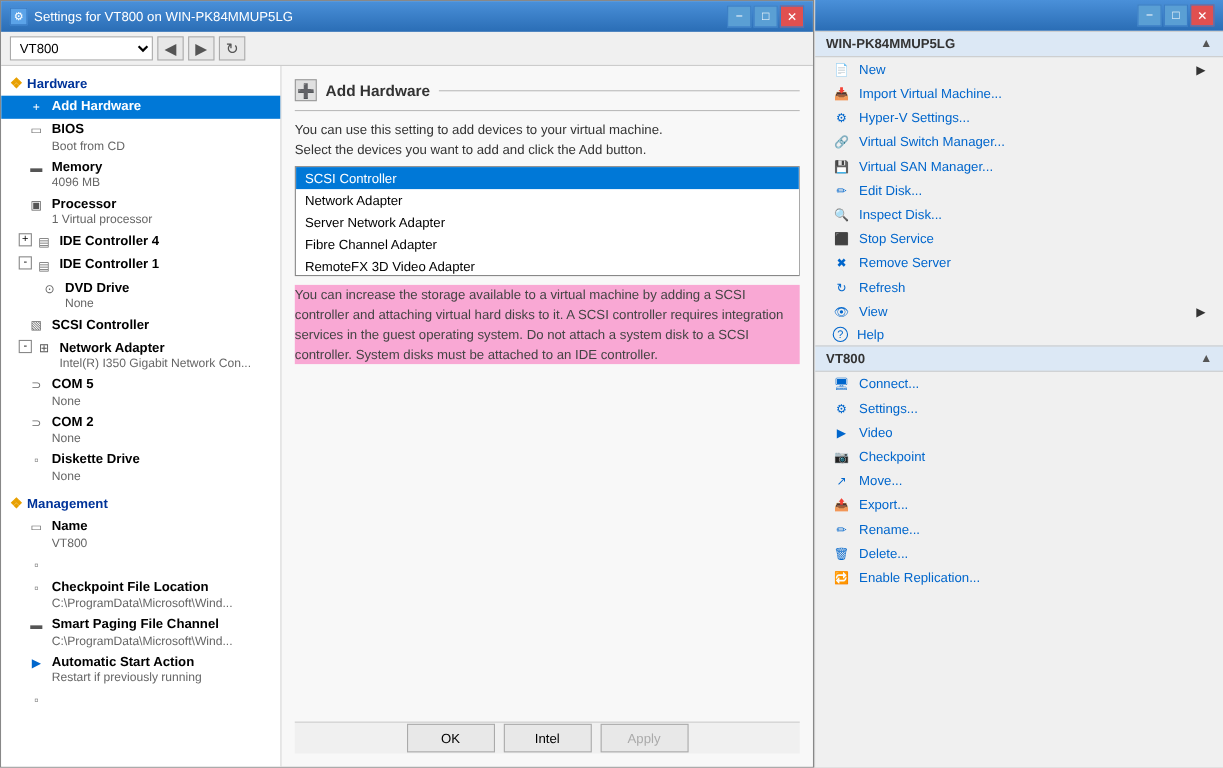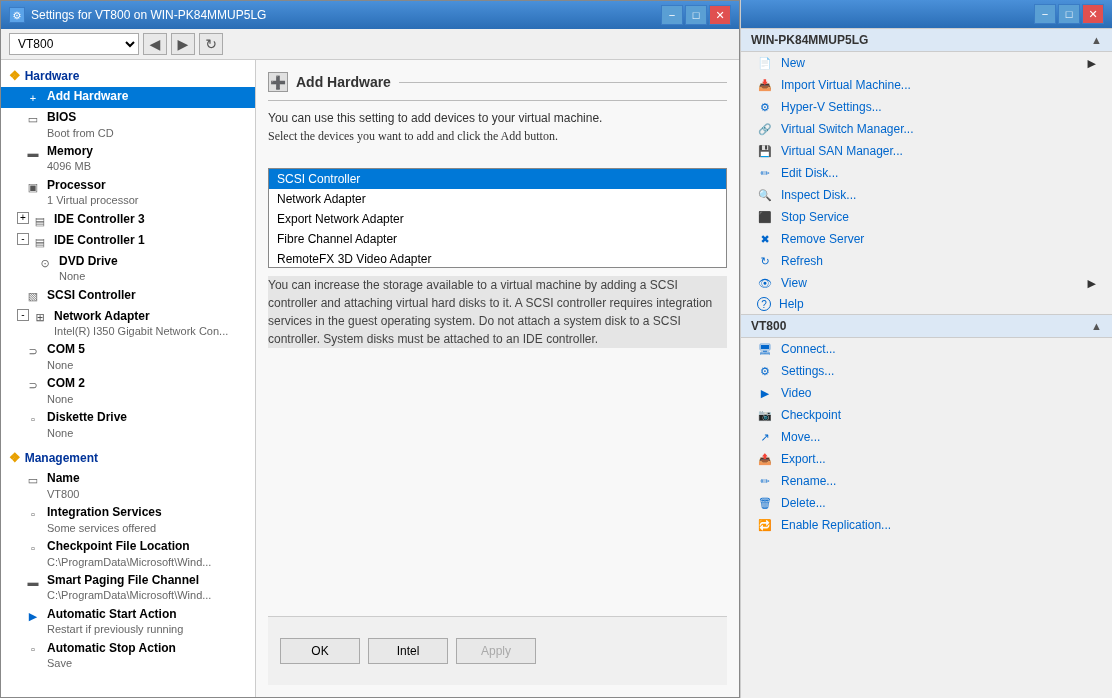--- a/index.html
+++ b/index.html
@@ -128,21 +128,21 @@
       width: 20px; height: 20px;
       background: #e0e0e0;
       border: 1px solid #999;
       margin-right: 8px;
       display: flex; align-items: center; justify-content: center;
       font-size: 13px;
     }
     .panel-title { font-size: 14px; font-weight: bold; color: #333; }
 
     .panel-desc { font-size: 12px; color: #333; margin-bottom: 4px; }
-    .panel-desc2 { font-size: 12px; color: #333; margin-bottom: 24px; font-family: Liberation Serif, serif; }
+    .panel-desc2 { font-size: 12px; color: #333; margin-bottom: 8px; }
 
     .device-list {
       border: 1px solid #888;
       background: white;
       height: 100px;
       overflow-y: auto;
       margin-bottom: 8px;
     }
     .device-list-item {
       padding: 3px 8px;
@@ -156,32 +156,32 @@
       margin-bottom: 10px;
     }
     .add-btn {
       width: 80px; height: 24px;
       background: #e8e8e8;
       border: 1px solid #aaa;
       cursor: pointer; font-size: 12px;
     }
 
     .info-box {
-      background: #e5e5e5;
+      background: #f9a8d4;
       border: none;
       font-size: 12px;
       color: #444;
       line-height: 1.5;
     }
 
     .footer-buttons {
       border-top: 1px solid #ccc;
-      padding: 21px 12px;
-      display: flex;
-      justify-content: flex-start;
+      padding: 1px 12px;
+      display: flex;
+      justify-content: center;
       gap: 8px;
       background: #f0f0f0;
     }
     .footer-btn {
       width: 80px; height: 26px;
       border: 1px solid #aaa;
       background: #e8e8e8;
       cursor: pointer; font-size: 12px;
     }
     .footer-btn.disabled { color: #aaa; cursor: default; }
@@ -339,21 +339,21 @@
         <div class="item-text">
           <span class="item-label">Processor</span>
           <span class="item-sub">1 Virtual processor</span>
         </div>
       </div>
 
       <div class="sidebar-item" style="padding-left:16px">
         <span class="sidebar-expand">+</span>
         <div class="item-icon icon-ide">▤</div>
         <div class="item-text">
-          <span class="item-label">IDE Controller 3</span>
+          <span class="item-label">IDE Controller 4</span>
         </div>
       </div>
 
       <div class="sidebar-item" style="padding-left:16px">
         <span class="sidebar-expand">-</span>
         <div class="item-icon icon-ide">▤</div>
         <div class="item-text">
           <span class="item-label">IDE Controller 1</span>
         </div>
       </div>
@@ -414,24 +414,20 @@
       <div class="sidebar-item">
         <div class="item-icon icon-name">▭</div>
         <div class="item-text">
           <span class="item-label">Name</span>
           <span class="item-sub">VT800</span>
         </div>
       </div>
 
       <div class="sidebar-item">
         <div class="item-icon icon-integration">▫</div>
-        <div class="item-text">
-          <span class="item-label">Integration Services</span>
-          <span class="item-sub">Some services offered</span>
-        </div>
       </div>
 
       <div class="sidebar-item">
         <div class="item-icon icon-checkpoint">▫</div>
         <div class="item-text">
           <span class="item-label">Checkpoint File Location</span>
           <span class="item-sub">C:\ProgramData\Microsoft\Wind...</span>
         </div>
       </div>
 
@@ -446,41 +442,37 @@
       <div class="sidebar-item">
         <div class="item-icon icon-autostart">▶</div>
         <div class="item-text">
           <span class="item-label">Automatic Start Action</span>
           <span class="item-sub">Restart if previously running</span>
         </div>
       </div>
 
       <div class="sidebar-item">
         <div class="item-icon icon-autostop">▫</div>
-        <div class="item-text">
-          <span class="item-label">Automatic Stop Action</span>
-          <span class="item-sub">Save</span>
-        </div>
       </div>
     </div>
 
     <div class="main-panel">
       <div class="panel-header">
         <div class="panel-icon">➕</div>
         <span class="panel-title">Add Hardware</span>
         <div style="flex:1; height:1px; background:#bbb; margin-left:8px;"></div>
       </div>
 
       <p class="panel-desc">You can use this setting to add devices to your virtual machine.</p>
       <p class="panel-desc2">Select the devices you want to add and click the Add button.</p>
 
       <div class="device-list">
         <div class="device-list-item selected">SCSI Controller</div>
         <div class="device-list-item">Network Adapter</div>
-        <div class="device-list-item">Export Network Adapter</div>
+        <div class="device-list-item">Server Network Adapter</div>
         <div class="device-list-item">Fibre Channel Adapter</div>
         <div class="device-list-item">RemoteFX 3D Video Adapter</div>
       </div>
 
 
       <p class="info-box">You can increase the storage available to a virtual machine by adding a SCSI controller and attaching virtual hard disks to it. A SCSI controller requires integration services in the guest operating system. Do not attach a system disk to a SCSI controller. System disks must be attached to an IDE controller.</p>
 
       <div style="flex:1"></div>
 
       <div class="footer-buttons">

